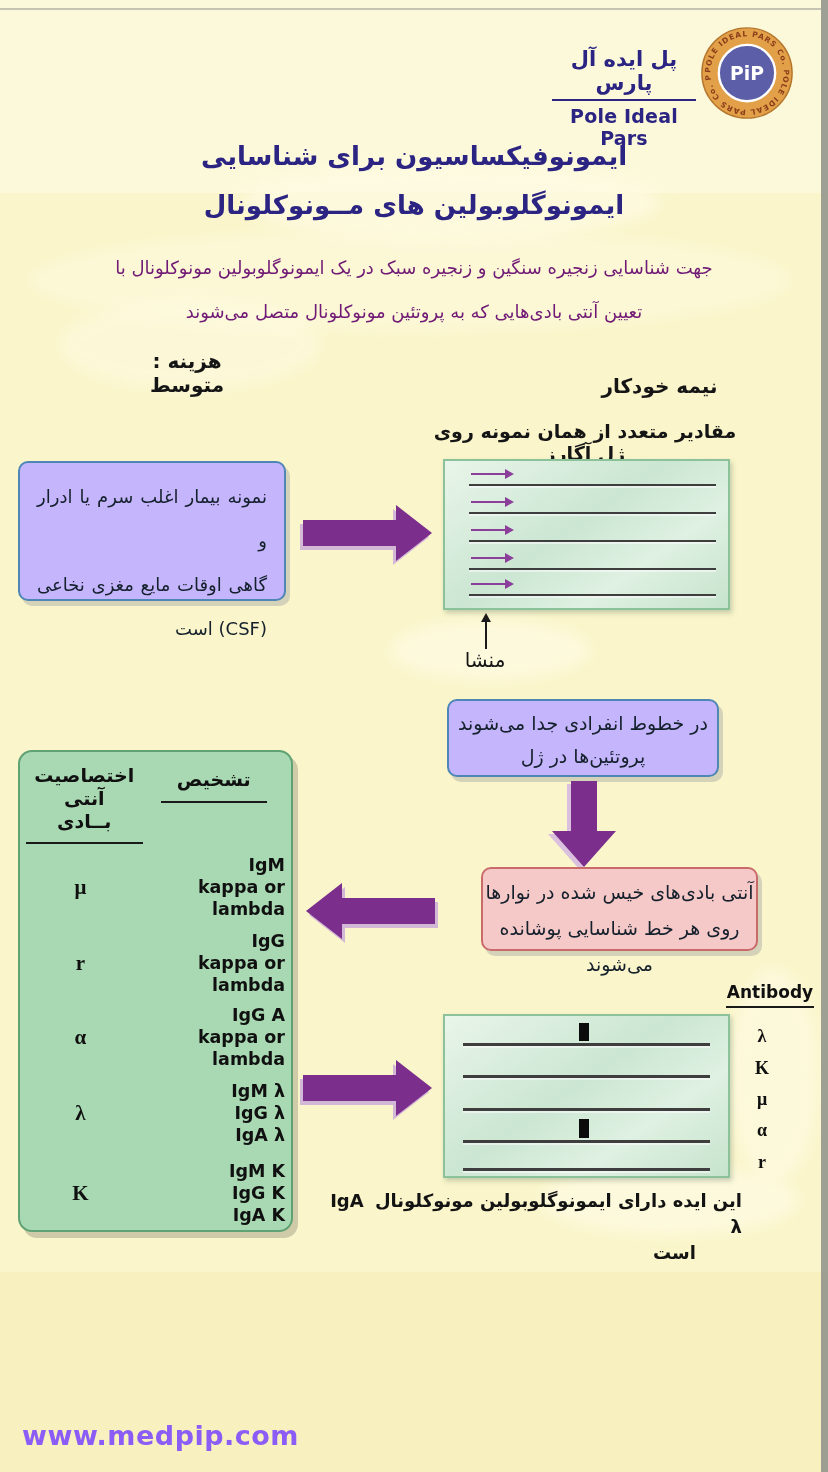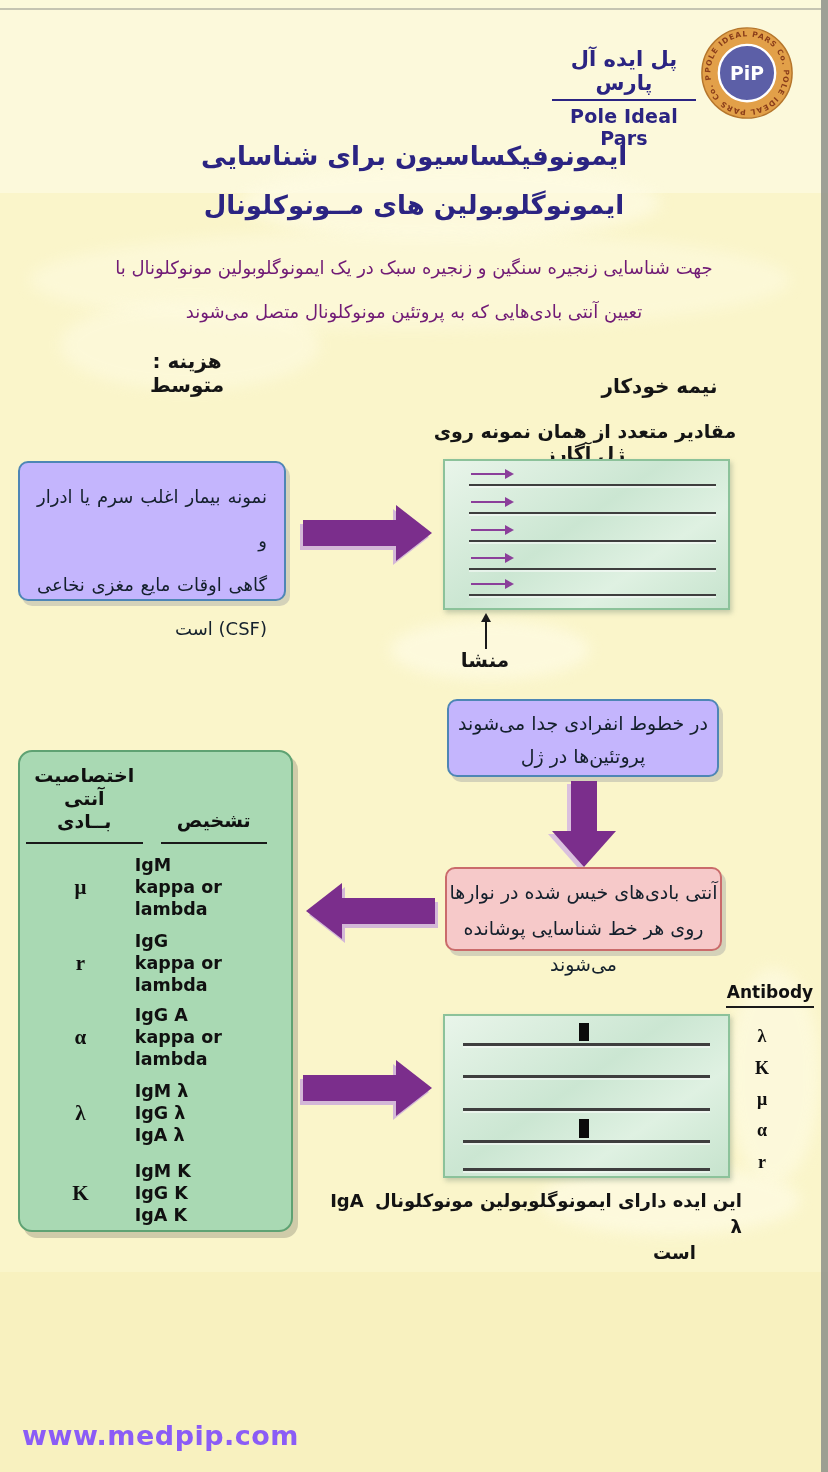--- a/index.html
+++ b/index.html
@@ -27,21 +27,21 @@
 
   .meta-label { position:absolute; font-size:20px; font-weight:bold; color:#151515; direction:rtl; text-align:center; }
   .cost { left:112px; top:349px; width:150px; }
   .auto { left:597px; top:374px; width:125px; }
   .gel1-caption { position:absolute; left:425px; top:420px; width:320px; text-align:center;
                   font-size:19px; font-weight:bold; color:#151515; direction:rtl; }
 
   
   .callout { position:absolute; border-radius:10px; box-shadow:4px 5px 0 rgba(115,120,145,.28); direction:rtl; color:#14202C; }
   .box-blue { background:#c4b5fd; border:2px solid #4E86B5; }
-  .box-pink { background:#F6C9C9; border:2px solid #CA6B6B; }
+  .box-pink { background:#F6C9C9; border:2px solid #CA6B6B;margin-left:36px; }
   .sample-box { left:18px; top:461px; width:268px; height:140px; padding:12px 17px 0; font-size:18px; line-height:44px; }
   .jline { text-align:justify; text-align-last:justify; }
   .jline-last { text-align:right; text-align-last:right; }
   .proteins-box { left:447px; top:699px; width:272px; height:78px; padding-top:6px; text-align:center; font-size:19px; line-height:33px; }
   .antibody-box { left:445px; top:867px; width:277px; height:84px; padding-top:5px; text-align:center; font-size:19px; line-height:36px; }
 
   
   .arrow-h { position:absolute; width:129px; height:56px; filter:drop-shadow(-3px 4px 0 rgba(206,176,216,.9)); }
   .arrow-h .stem { position:absolute; left:0; top:15px; width:93px; height:26px; background:#7B2E8C; }
   .arrow-h .head { position:absolute; left:93px; top:0; width:0; height:0;
@@ -63,34 +63,34 @@
   .lane-arrow::after { content:''; position:absolute; right:-9px; top:-4px;
                        border-left:9px solid #8B3F9A; border-top:5px solid transparent; border-bottom:5px solid transparent; }
   .gel-band { position:absolute; left:134px; width:10px; background:#0B0B0B; }
 
   
   .origin-arrow { position:absolute; left:480px; top:613px; width:12px; height:36px; }
   .origin-arrow .shaft { position:absolute; left:5px; top:8px; width:2px; height:28px; background:#1a1a1a; }
   .origin-arrow .tip { position:absolute; left:1px; top:0; width:0; height:0;
                        border-bottom:9px solid #1a1a1a; border-left:5px solid transparent; border-right:5px solid transparent; }
   .origin-label { position:absolute; left:440px; top:648px; width:90px; text-align:center;
-                  font-size:20px; font-weight:bold; color:#151515; direction:rtl; }
+                  font-size:20px; font-weight:normal; color:#151515; direction:rtl; }
 
   
   .spec-table { position:absolute; left:18px; top:750px; width:275px; height:482px;
                 background:#A9D9B3; border:2px solid #5FA273; border-radius:14px;
                 box-shadow:5px 6px 0 rgba(125,125,110,.35); padding:12px 6px 0; }
-  .tbl-head { display:flex; align-items:flex-end; }
+  .tbl-head { display:flex; align-items:flex-start; }
   .th { text-align:center; font-size:19px; font-weight:bold; color:#101010; direction:rtl; line-height:23px; }
   .th-spec { width:45%; }
   .th-diag { width:55%; padding-top:4px; }
   .th-underline { display:inline-block; border-bottom:2.5px solid #1a1a1a; padding:0 8px 9px; }
   .tbl-row { display:flex; align-items:center; }
   .sym { width:42%; text-align:center; font-family:"Liberation Serif","DejaVu Serif",serif; font-weight:bold; font-size:21px; color:#101010; }
-  .diag { width:58%; text-align:left; font-weight:bold; font-size:17.5px; line-height:22px; color:#101010; }
+  .diag { width:58%; text-align:right; font-weight:bold; font-size:17.5px; line-height:22px; color:#101010; }
 
   
   .antibody-header { position:absolute; left:726px; top:982px; width:88px; text-align:center;
                      font-size:17px; font-weight:bold; color:#101010; border-bottom:2px solid #1a1a1a; padding-bottom:4px; }
   .ab-label { position:absolute; left:744px; width:36px; text-align:center;
               font-family:"Liberation Serif","DejaVu Serif",serif; font-weight:bold; font-size:18px; color:#101010; }
 
   .conclusion { position:absolute; left:318px; top:1188px; width:424px; direction:rtl; text-align:right;
                 font-weight:bold; font-size:18px; line-height:26px; color:#131313; }
   .conclusion .latin { margin-right:5px; }

